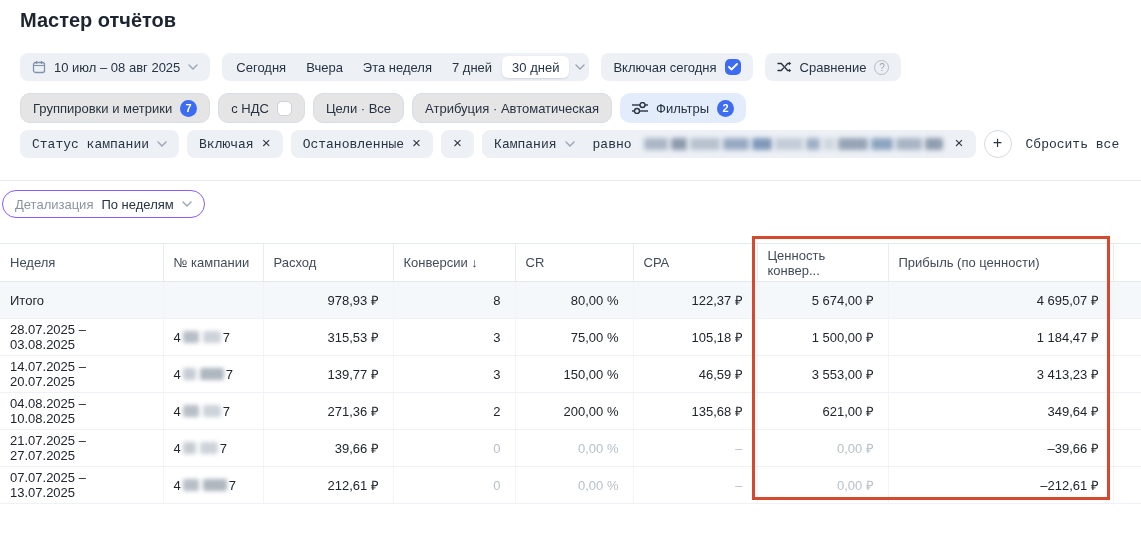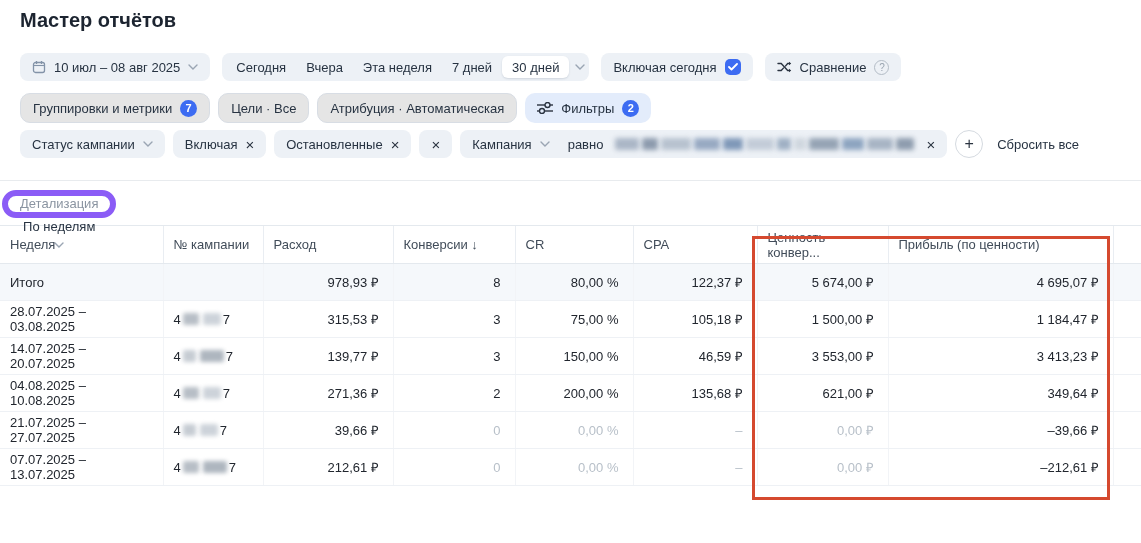--- a/index.html
+++ b/index.html
@@ -7,21 +7,21 @@
     font-family:"Liberation Sans", sans-serif; color:#21262e; }
   .page { position:relative; width:1141px; height:543px; }
 
   .top { padding:6px 0 0 20px; }
   .breadcrumb { font-size:12px; color:#7d8794; cursor:pointer; }
   .title { margin-top:1px; font-size:20px; line-height:26px; font-weight:700; color:#1c2430; }
 
   .row { display:flex; align-items:center; }
   .row1 { margin-top:20px; gap:12px; }
   .row2 { margin-top:12px; gap:8px; }
-  .row3 { margin-top:7px;  gap:8px; }
+  .row3 { margin-top:7px;  gap:8px;font-family:Liberation Mono, monospace; }
 
   .pill { display:inline-flex; align-items:center; gap:8px; height:28px;
     padding:0 12px; background:#edf1f6; border-radius:8px; font-size:13px;
     color:#273342; white-space:nowrap; cursor:pointer;text-align:center; }
   .pill.white { background:#e5e5e5; border:1px solid #d8dde4; height:30px; border-radius:10px; }
   .pill.blue  { background:#e3ecfb; height:30px; border-radius:10px; }
 
   .seg-group { padding:0 4px; gap:0; }
   .seg { padding:0 10px; height:22px; display:inline-flex; align-items:center; border-radius:6px; }
   .seg.selected { background:#fff; box-shadow:0 1px 2px rgba(40,60,90,.15); }
@@ -46,24 +46,24 @@
   .blurline i { display:inline-block; height:12px; border-radius:2px; filter:blur(2.5px); }
   .blurline i:nth-child(1){width:24px;background:#aab6c6;} .blurline i:nth-child(2){width:16px;background:#8c9aad;}
   .blurline i:nth-child(3){width:30px;background:#b7c2cf;} .blurline i:nth-child(4){width:26px;background:#97a9c2;}
   .blurline i:nth-child(5){width:20px;background:#7f98b8;} .blurline i:nth-child(6){width:28px;background:#c3ccd8;}
   .blurline i:nth-child(7){width:14px;background:#9fb0c4;} .blurline i:nth-child(8){width:12px;background:#cfd6de;}
   .blurline i:nth-child(9){width:30px;background:#95a3b4;} .blurline i:nth-child(10){width:22px;background:#8da4c0;}
   .blurline i:nth-child(11){width:26px;background:#a7b4c4;} .blurline i:nth-child(12){width:18px;background:#8e9cae;}
 
   .divider { margin-top:22px; height:1px; background:#e8ebee; width:1141px; }
 
-  .detail-pill { margin:9px 0 0 2px; background:#fff; border:6px solid #8b5cf6; border-radius:14px;flex-direction:column; }
+  .detail-pill { margin:9px 0 0 2px; background:#fff; border:1px solid #8b5cf6; border-radius:14px; }
   .detail-label { color:#8a94a1; }
 
-  table { margin-top:7px; width:1141px; border-collapse:collapse; table-layout:fixed; font-size:13px; }
+  table { margin-top:25px; width:1141px; border-collapse:collapse; table-layout:fixed; font-size:13px; }
   thead th { height:38px; font-weight:400; text-align:left; color:#414c59; padding:0 10px;
     border-top:1px solid #e4e9ee; border-bottom:1px solid #e4e9ee; background:#fff; cursor:pointer; }
   thead th + th { border-left:1px solid #e9edf2; }
   tbody td { height:37px; padding:0 14px 0 10px; border-bottom:1px solid #eef1f5; }
   tbody td + td { border-left:1px solid #f2f4f7; }
   td.num { text-align:right; }
   tr.total td { background:#f5f8fb; }
   .mut { color:#b8c0c9; }
   .mask { display:inline-block; height:12px; border-radius:2px; margin:0 2px; vertical-align:-1px;
     filter:blur(2px); background:#b7bec6; }
@@ -136,20 +136,24 @@
         <span class="help">?</span>
       </div>
     </div>
 
     <div class="row row2">
       <div class="pill white">
         <span>Группировки и метрики</span>
         <span class="badge">7</span>
       </div>
       <div class="pill white">
+        <span>с НДС</span>
+        <span class="cbx empty"></span>
+      </div>
+      <div class="pill white">
         <span>Цели · Все</span>
       </div>
       <div class="pill white">
         <span>Атрибуция · Автоматическая</span>
       </div>
       <div class="pill blue">
         <span>
           <svg width="16" height="12" viewBox="0 0 16 12">
               <line x1="0" y1="3" x2="16" y2="3" stroke="#2a3340" stroke-width="1.4"></line>
               <circle cx="10.5" cy="3" r="2.5" fill="#e3ecfb" stroke="#2a3340" stroke-width="1.4"></circle>

